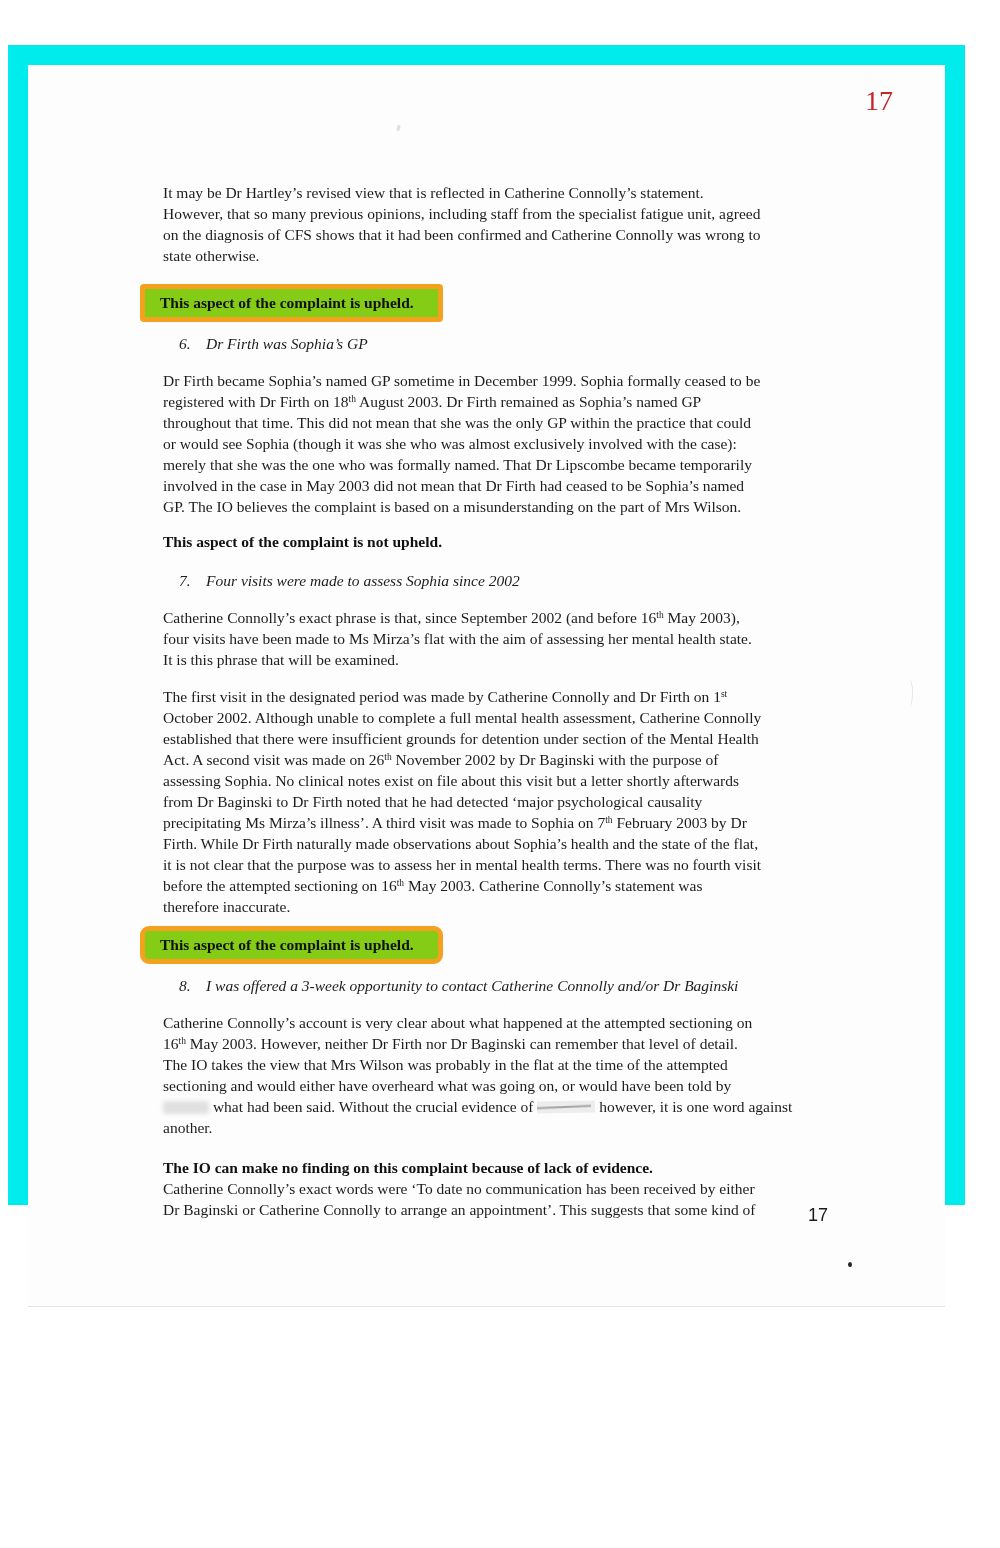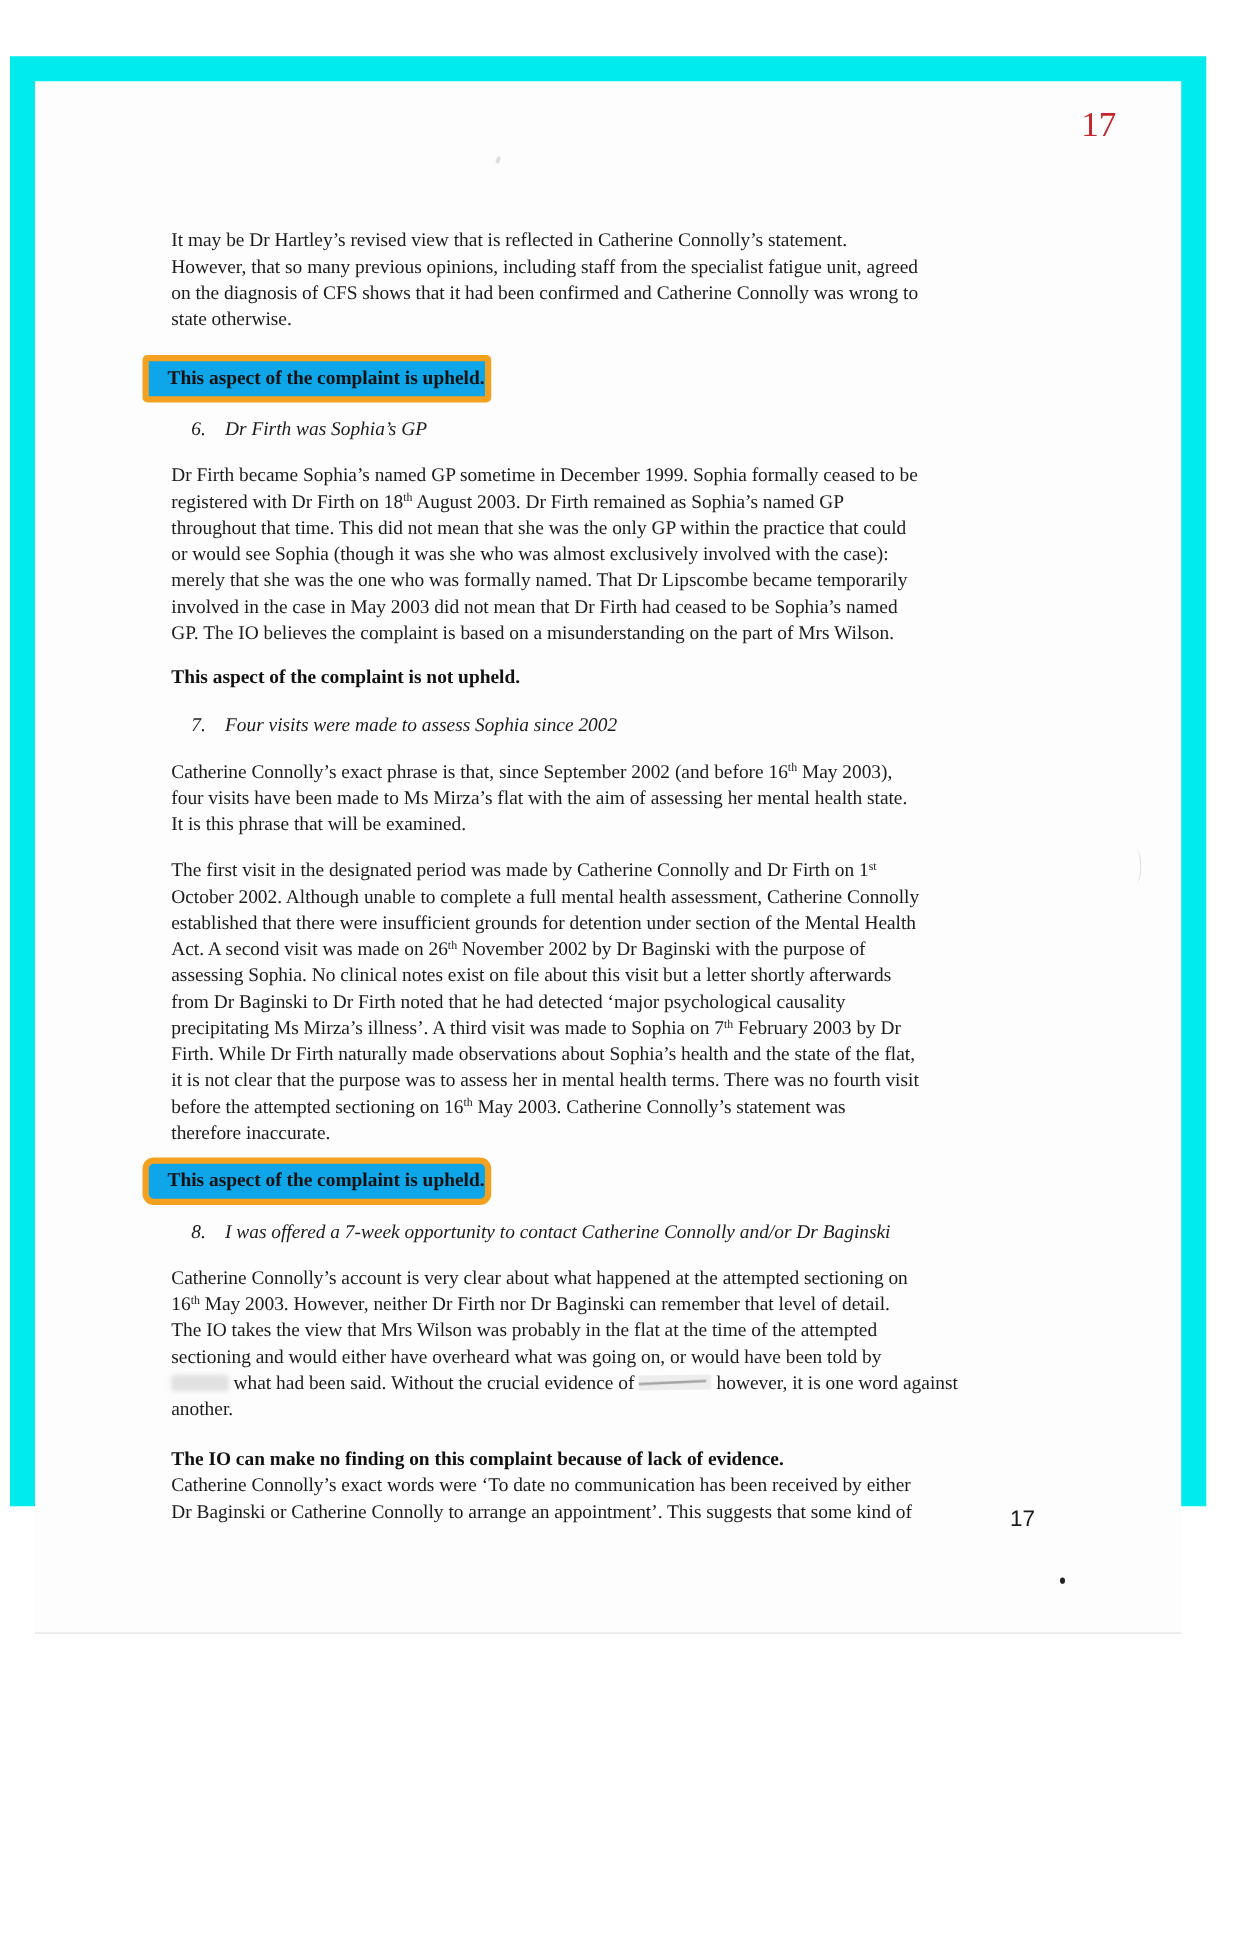--- a/index.html
+++ b/index.html
@@ -14,30 +14,30 @@
   }
   .paper{
     position:absolute;left:20px;top:20px;width:917px;height:1241px;
     background:#FDFDFD;border-bottom:1px solid #e3e3e3;
   }
   .pn-top{
     position:absolute;top:21px;right:52px;
     color:#C3272B;font-size:28px;line-height:30px;font-weight:400;
   }
   .content{
-    position:absolute;left:109px;top:117px;width:700px;
+    position:absolute;left:135px;top:117px;width:700px;
     color:#1c1c1c;font-size:15.5px;line-height:21px;
   }
   .lines{white-space:pre;margin:0;}
   sup{font-size:9.5px;line-height:0;vertical-align:baseline;position:relative;top:-5px;}
   .boxwrap{margin-top:18px;}
   .obox{
-    display:inline-block;margin-left:-23px;background:#0ea5e9;
+    display:inline-block;margin-left:-23px;background:#84cc16;
     border:5px solid #F4A11F;border-radius:4px;
-    padding:3px 0 4px 15px;
+    padding:3px 24px 4px 15px;
     font-weight:bold;font-size:15.5px;line-height:21px;color:#111;font-family:Liberation Serif, serif;
   }
   .obox.r2{border-radius:9px;}
   .sec-h{margin:16px;font-style:italic;}
   .sec-h .num{display:inline-block;width:27px;}
   .verdict{margin:0;font-weight:bold;color:#111;}
   .mt11{margin-top:11px;}
   .mt14{margin-top:14px;}
   .mt16{margin-top:16px;}
   .mt18{margin-top:18px;}
@@ -119,21 +119,21 @@
 precipitating Ms Mirza’s illness’. A third visit was made to Sophia on 7<sup>th</sup> February 2003 by Dr
 Firth. While Dr Firth naturally made observations about Sophia’s health and the state of the flat,
 it is not clear that the purpose was to assess her in mental health terms. There was no fourth visit
 before the attempted sectioning on 16<sup>th</sup> May 2003. Catherine Connolly’s statement was
 therefore inaccurate.</p>
 
       <div class="boxwrap" style="margin-top:9px;">
         <span class="obox r2"><span>This aspect of the complaint is upheld.</span></span>
       </div>
 
-      <p class="sec-h mt11"><span class="num">8.</span><span>I was offered a 7-week opportunity to contact Catherine Connolly and/or Dr Baginski</span></p>
+      <p class="sec-h mt11"><span class="num">8.</span><span>I was offered a 3-week opportunity to contact Catherine Connolly and/or Dr Baginski</span></p>
       <p class="lines"><span>Catherine Connolly’s account is very clear about what happened at the attempted sectioning on
 16<sup>th</sup> May 2003. However, neither Dr Firth nor Dr Baginski can remember that level of detail.
 The IO takes the view that Mrs Wilson was probably in the flat at the time of the attempted
 sectioning and would either have overheard what was going on, or would have been told by
 </span><span class="redact-blur"></span><span> what had been said. Without the crucial evidence of </span><span class="redact-strike"></span><span> however, it is one word against
 another.</span></p>
 
       <p class="verdict mt19">The IO can make no finding on this complaint because of lack of evidence.</p>
 
       <p class="lines">Catherine Connolly’s exact words were ‘To date no communication has been received by either

